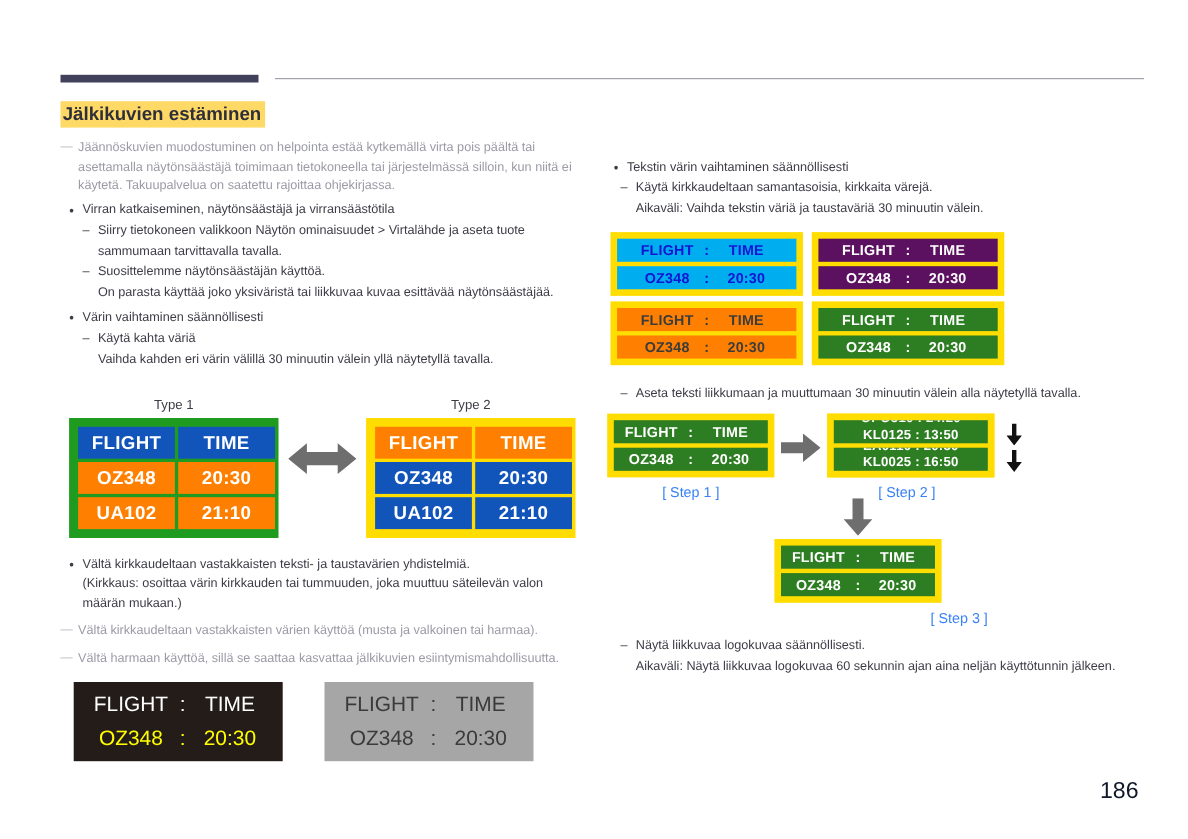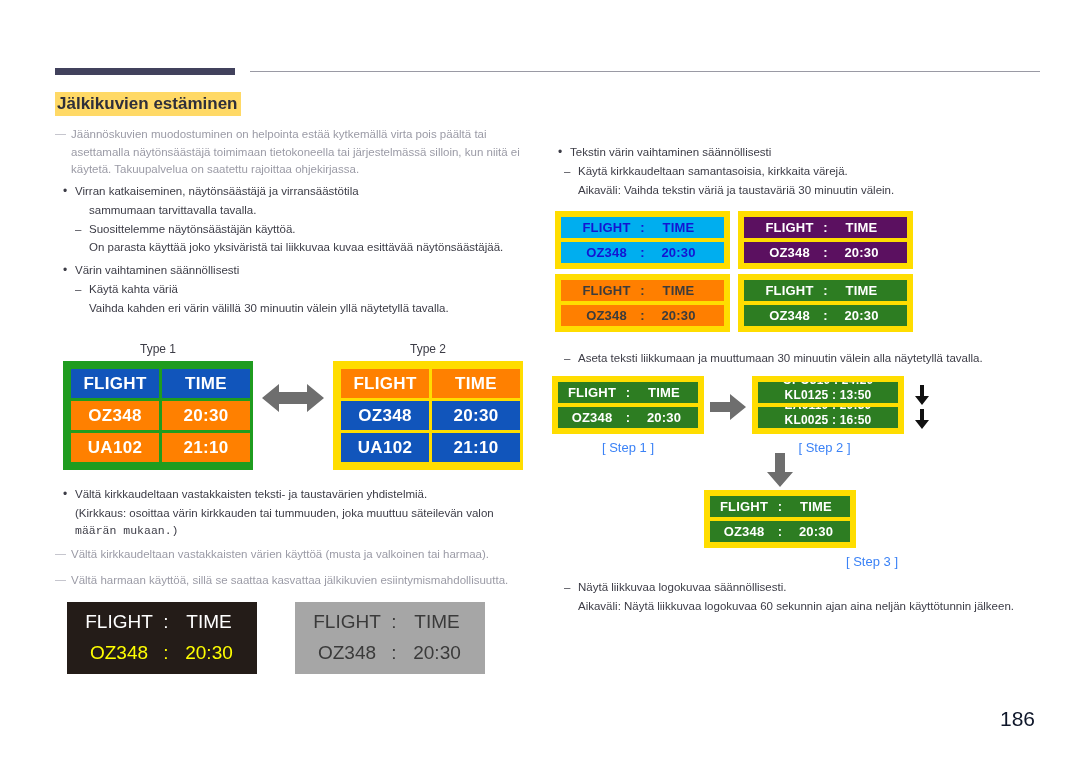--- a/index.html
+++ b/index.html
@@ -152,20 +152,21 @@
 <div class="hdr-bar"></div>
 <div class="hdr-line"></div>
 
 <div class="col-left">
 
   <div class="sec-title">Jälkikuvien estäminen</div>
 
   <div class="note">Jäännöskuvien muodostuminen on helpointa estää kytkemällä virta pois päältä tai asettamalla näytönsäästäjä toimimaan tietokoneella tai järjestelmässä silloin, kun niitä ei käytetä. Takuupalvelua on saatettu rajoittaa ohjekirjassa.</div>
 
   <div class="bullet">Virran katkaiseminen, näytönsäästäjä ja virransäästötila</div>
+  <div class="dash">Siirry tietokoneen valikkoon Näytön ominaisuudet &gt; Virtalähde ja aseta tuote</div>
   <div class="dash-cont">sammumaan tarvittavalla tavalla.</div>
   <div class="dash">Suosittelemme näytönsäästäjän käyttöä.</div>
   <div class="dash-cont">On parasta käyttää joko yksiväristä tai liikkuvaa kuvaa esittävää näytönsäästäjää.</div>
 
   <div class="bullet">Värin vaihtaminen säännöllisesti</div>
   <div class="dash">Käytä kahta väriä</div>
   <div class="dash-cont">Vaihda kahden eri värin välillä 30 minuutin välein yllä näytetyllä tavalla.</div>
 
   
   <div class="typewrap" style="margin-top:24px; margin-left:8px;">
@@ -198,21 +199,21 @@
         <div class="cell c-blue">UA102</div>
         <div class="cell c-blue">21:10</div>
       </div>
     </div>
 
   </div>
 
   <div style="margin-top:16px;">
     <div class="bullet">Vältä kirkkaudeltaan vastakkaisten teksti- ja taustavärien yhdistelmiä.</div>
     <div class="dash-cont" style="padding-left:20px;">(Kirkkaus: osoittaa värin kirkkauden tai tummuuden, joka muuttuu säteilevän valon</div>
-    <div class="dash-cont" style="padding-left:20px;font-family:Liberation Mono, monospace;">määrän mukaan.)</div>
+    <div class="dash-cont" style="padding-left:20px;">määrän mukaan.)</div>
   </div>
 
   <div class="note" style="margin-top:6px;">Vältä kirkkaudeltaan vastakkaisten värien käyttöä (musta ja valkoinen tai harmaa).</div>
   <div class="note" style="margin-top:9px;">Vältä harmaan käyttöä, sillä se saattaa kasvattaa jälkikuvien esiintymismahdollisuutta.</div>
 
   
   <div style="display:flex; gap:38px; margin-top:12px; margin-left:12px;">
     <div class="bigbox bg-black">
       <div class="line" style="color:#ffffff;">
         <span class="a">FLIGHT</span>

